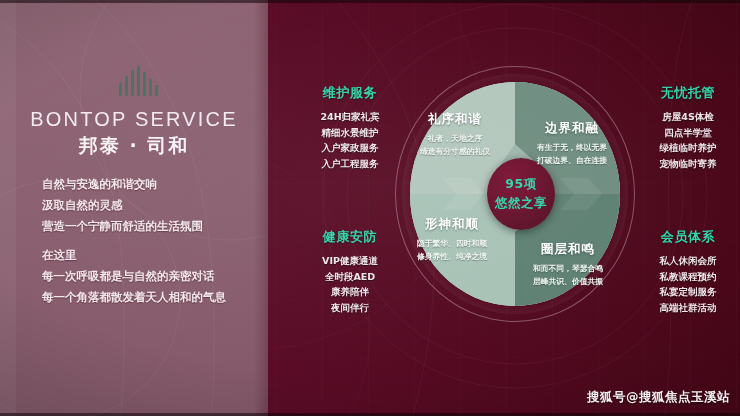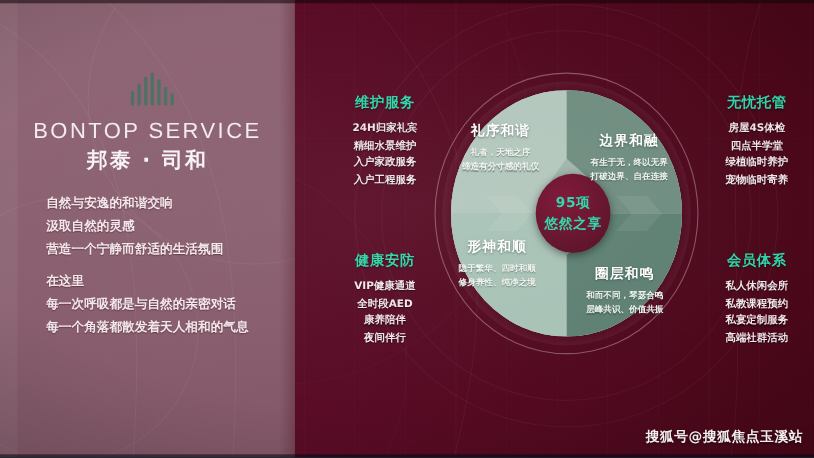--- a/index.html
+++ b/index.html
@@ -5,21 +5,21 @@
   * { margin:0; padding:0; box-sizing:border-box; }
   html,body { width:740px; height:416px; overflow:hidden; background:#000; }
 
   body {
     font-family:"DejaVu Sans","Liberation Sans",sans-serif;
   }
 
   .slide {
     position:relative;
     width:740px; height:416px;
-    background:#0369a1;
+    background:#404040;
     overflow:hidden;
   }
 
   
   .maroon-field{
     position:absolute; inset:0;
     background:
       linear-gradient(90deg,#60102b 0%,#5a0c26 38%,#51091f 72%,#4a0719 100%);
   }
   .maroon-field:after{

